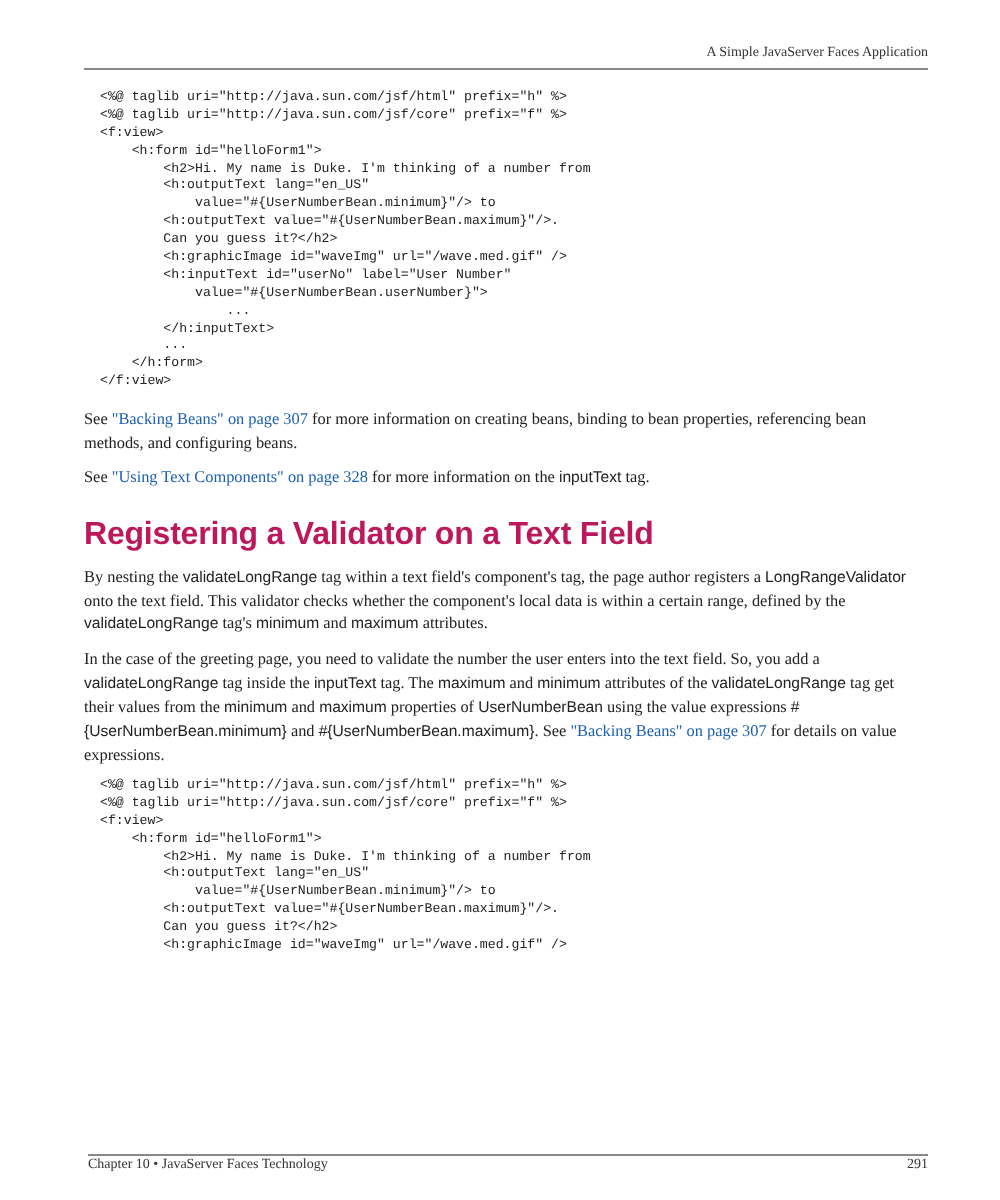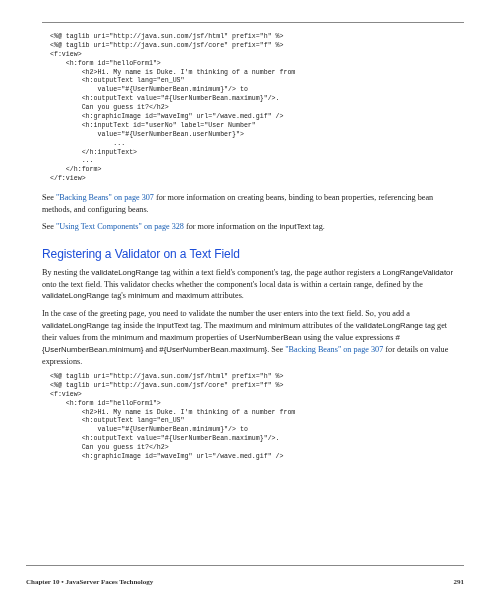--- a/index.html
+++ b/index.html
@@ -3,28 +3,29 @@
 <meta charset="utf-8">
 <style>
   * { margin: 0; padding: 0; box-sizing: border-box; }
   html, body { width: 500px; height: 600px; background: #fff; font-family: Georgia, 'Times New Roman', serif; color: #222; }
   .page { padding: 22px 36px 16px 42px; position: relative; height: 100%; }
   .running-head { font-size: 7px; text-align: right; color: #333; padding-bottom: 4px; }
   .rule { border: none; border-top: 0.6px solid #888; margin-bottom: 10px; }
   .code { font-family: 'Courier New', Courier, monospace; font-size: 6.6px; line-height: 1.35; white-space: pre; color: #222; margin: 6px 0 8px 8px; }
   .para { font-size: 8.2px; line-height: 1.4; margin: 6px 0; text-align: left; }
   .link { color: #1a5fb4; }
-  h2.section { font-family: 'Helvetica Neue', Arial, sans-serif; font-weight: 400; font-size: 12px; margin: 14px 0 6px 0; color: #1d4ed8; letter-spacing: -0.1px; }
+  h2.section { font-family: 'Helvetica Neue', Arial, sans-serif; font-weight: 700; font-size: 16px; margin: 14px 0 6px 0; color: #be185d; letter-spacing: -0.1px; }
   .mono { font-family: Liberation Sans, sans-serif; font-size: 7.8px; }
-  .footer { position: absolute; left: 26px; right: 36px; bottom: 14px; border-top: 0.6px solid #888; padding-top: 12px; display: flex; justify-content: space-between; font-size: 7px; color: #333; font-weight: bold; }
+  .footer { position: absolute; left: 44px; right: 36px; bottom: 14px; border-top: 0.6px solid #888; padding-top: 0; display: flex; justify-content: space-between; font-size: 7px; color: #333; }
 </style>
 </head>
 <body>
 
 <div class="page">
+  <div class="running-head">A Simple JavaServer Faces Application</div>
   <hr class="rule">
 
   <div class="code">&lt;%@ taglib uri="http://java.sun.com/jsf/html" prefix="h" %&gt;
 &lt;%@ taglib uri="http://java.sun.com/jsf/core" prefix="f" %&gt;
 &lt;f:view&gt;
     &lt;h:form id="helloForm1"&gt;
         &lt;h2&gt;Hi. My name is Duke. I'm thinking of a number from
         &lt;h:outputText lang="en_US"
             value="#{UserNumberBean.minimum}"/&gt; to
         &lt;h:outputText value="#{UserNumberBean.maximum}"/&gt;.

